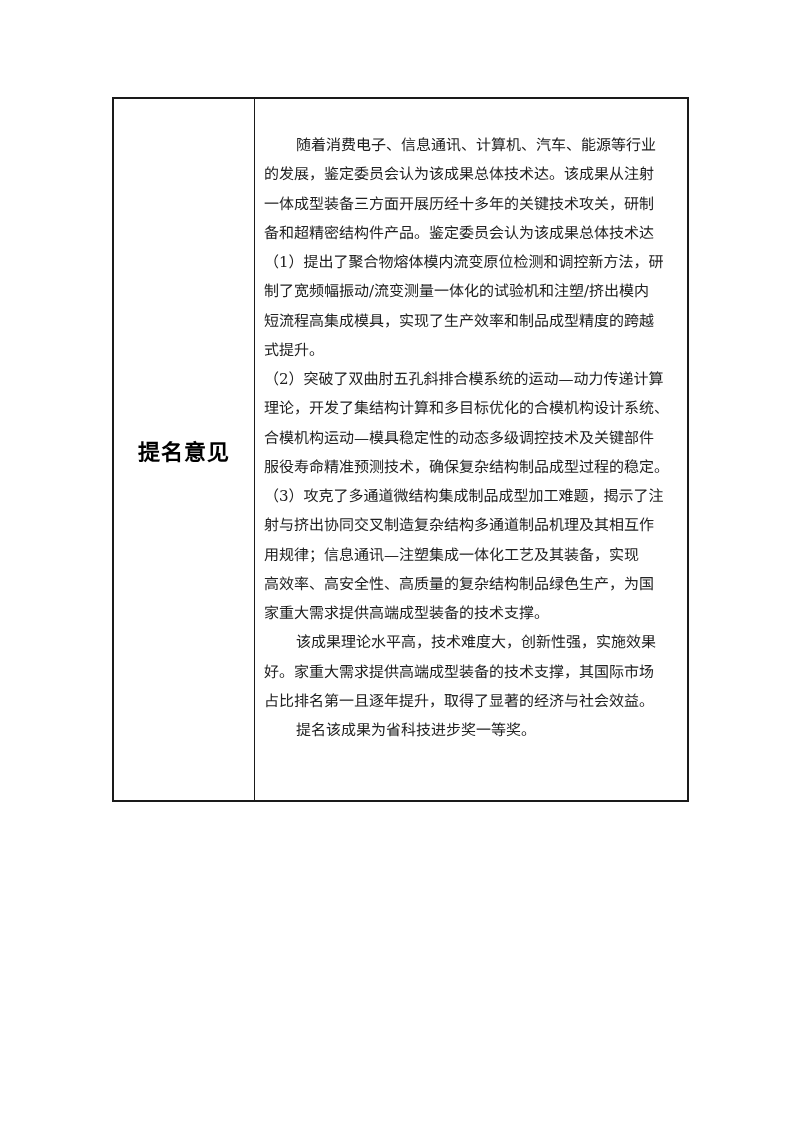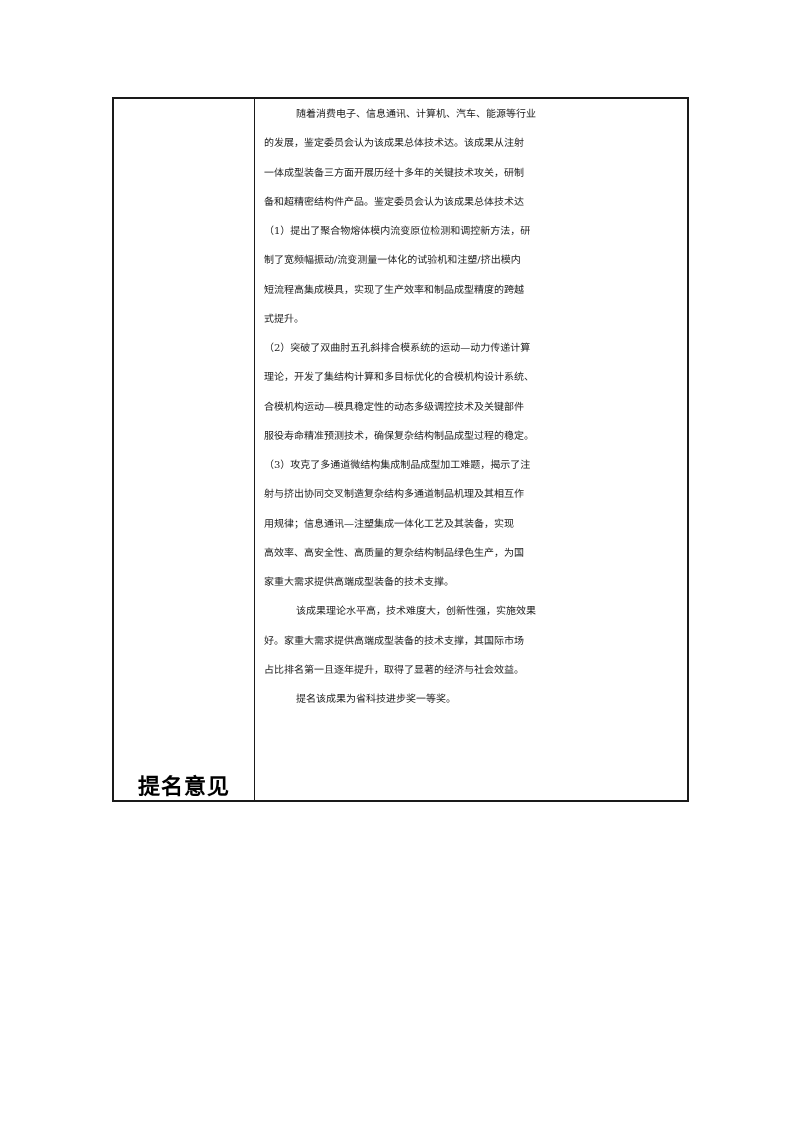--- a/index.html
+++ b/index.html
@@ -26,37 +26,38 @@
     height:705px;
     border:2px solid var(--border-color);
     display:flex;
     background:var(--page-bg);
   }
   .label-cell{
     width:141px;
     flex:0 0 141px;
     border-right:1px solid var(--border-color);
     display:flex;
-    align-items:flex-end;
+    align-items:center;
     justify-content:center;
   }
   .row-label{
     font-size:22px;
     font-weight:bold;
     letter-spacing:1px;
     color:#000000;
     white-space:nowrap;
   }
   .content-cell{
     flex:1 1 auto;
     padding:0 6px 0 9px;
     overflow:hidden;
-    font-size:10px;
+    font-size:15px;
     line-height:29.25px;
     text-align:left;
+    margin-top:32px;
   }
   .text-line{
     height:29.25px;
     white-space:nowrap;
     overflow:hidden;
     letter-spacing:0;
   }
   .text-line.indent{
     padding-left:32px;
   }

